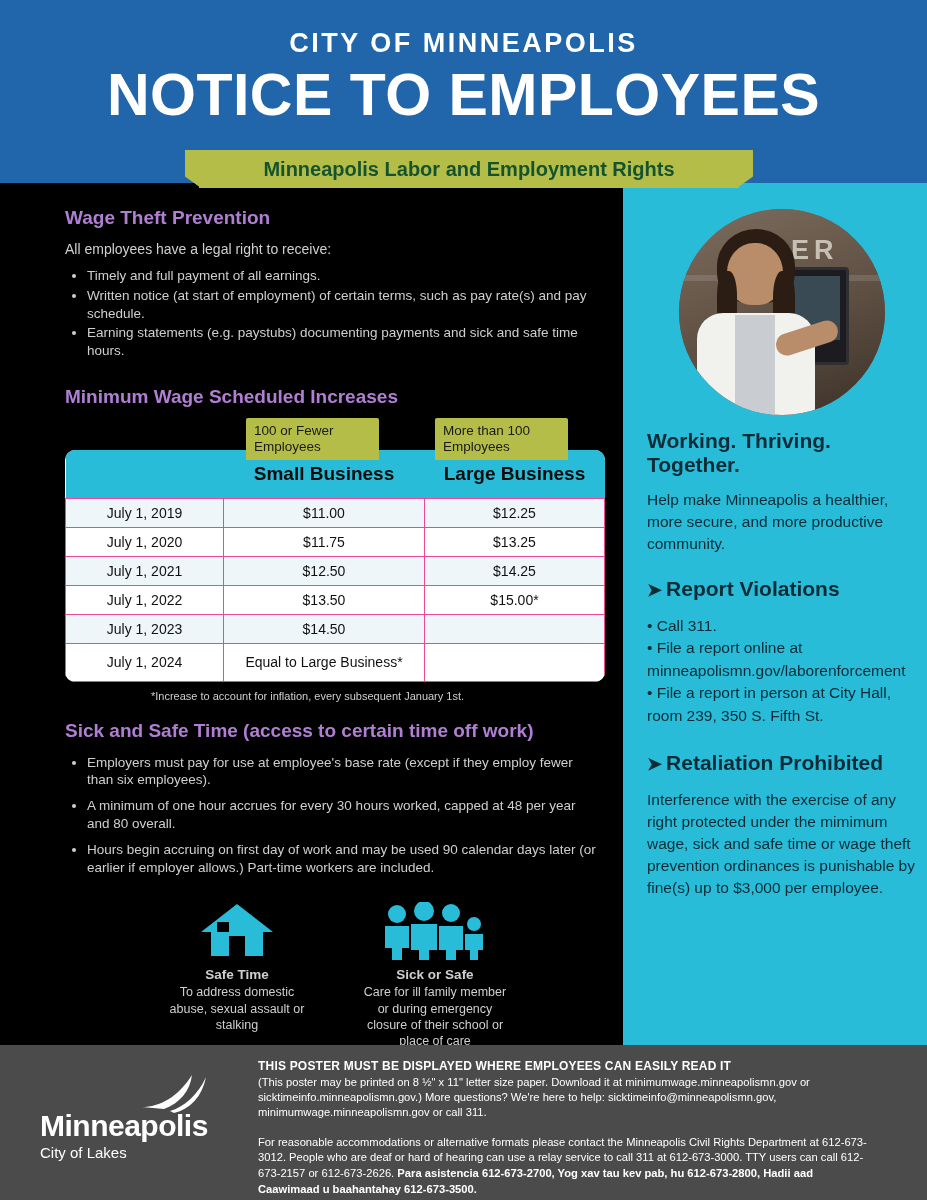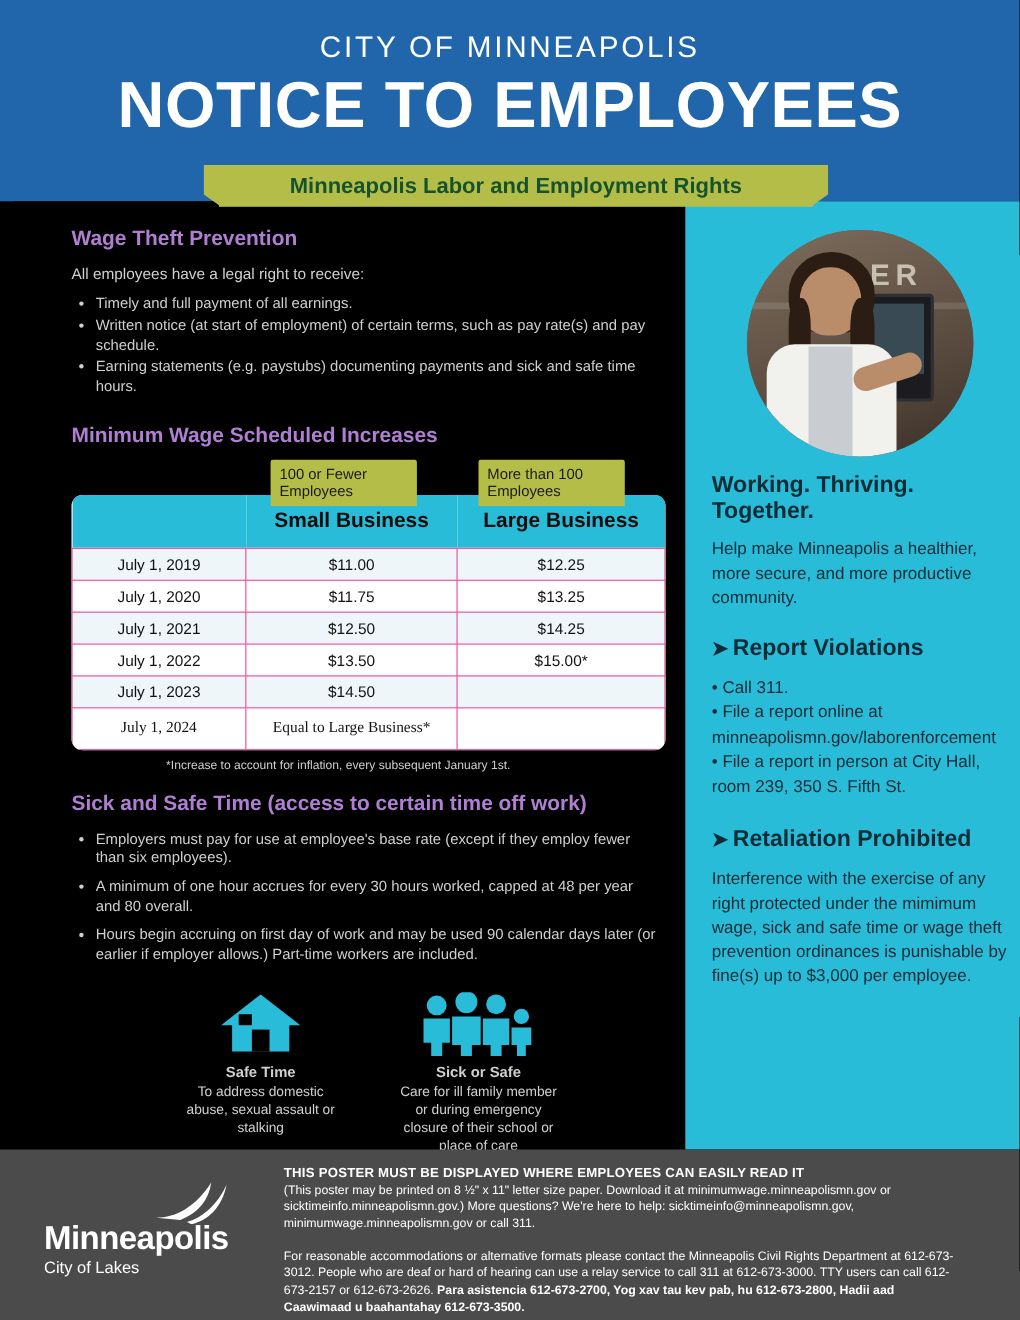--- a/index.html
+++ b/index.html
@@ -18,21 +18,21 @@
     background: #2166ab;
     height: 183px;
     position: relative;
     text-align: center;
     padding-top: 28px;
   }
   .header .eyebrow {
     color: #ffffff;
     font-size: 27px;
     letter-spacing: 2.5px;
-    font-weight: 400;
+    font-weight: 700;
   }
   .header .title {
     color: #ffffff;
     font-size: 59px;
     font-weight: bold;
     letter-spacing: 0.5px;
     margin-top: 6px;
     line-height: 1.03;
   }
   .ribbon {
@@ -116,21 +116,21 @@
   }
   table.wage th.blank { width: 158px; }
   table.wage td {
     font-size: 14px;
     text-align: center;
     height: 29px;
     color: #111;
     border: 1px solid #ec4899;
   }
   table.wage tr.alt td { background: #eef6f9; }
-  table.wage tr.last td { height: 38px; font-size: 14px; font-family: Liberation Serif, serif; }
+  table.wage tr.last td { height: 38px; font-size: 14px; }
   .footnote {
     color: #cfcfcf;
     font-size: 11px;
     margin: 8px 0 0 86px;
   }
 
   
   .icons-row {
     display: flex;
     justify-content: center;

